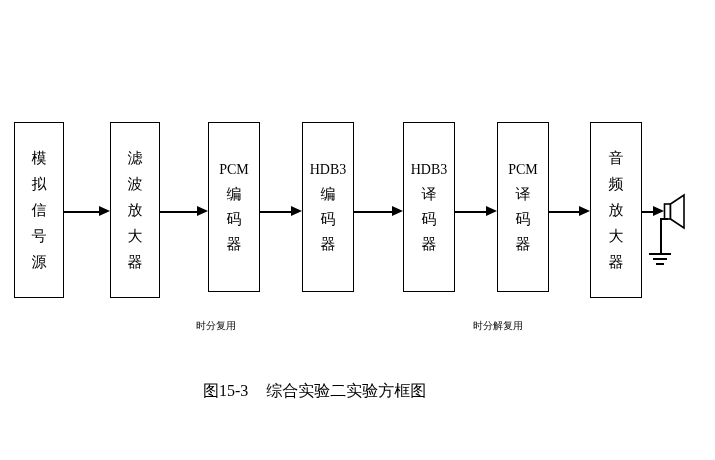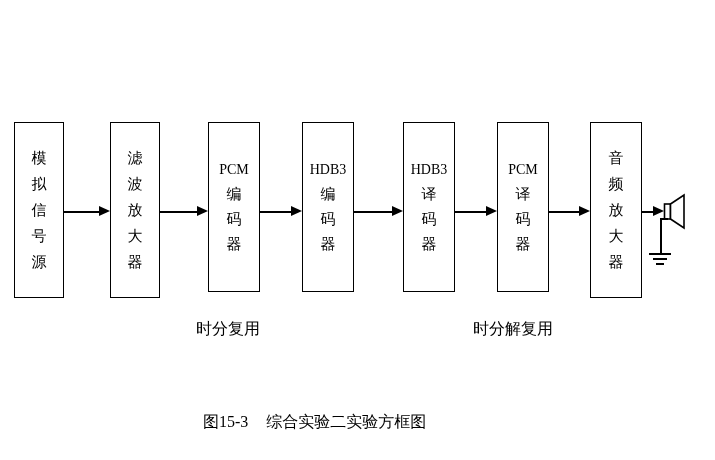--- a/index.html
+++ b/index.html
@@ -70,21 +70,21 @@
   }
   .gnd-bar {
     position: absolute;
     height: 1.5px;
     background: #000000;
   }
 
   .note {
     position: absolute;
     font-family: "DejaVu Sans", "Liberation Sans", sans-serif;
-    font-size: 16px;
+    font-size: 10px;
     color: #000000;
     white-space: nowrap;
   }
   .caption {
     position: absolute;
     font-family: "DejaVu Sans", "Liberation Sans", sans-serif;
     font-size: 16px;
     color: #000000;
     white-space: nowrap;
   }
@@ -180,17 +180,17 @@
   <div class="gnd-stem" style="left:660px; top:218px; height:36px;"></div>
   <div class="gnd-bar" style="left:649px; top:253px; width:22px;"></div>
   <div class="gnd-bar" style="left:653px; top:258px; width:14px;"></div>
   <div class="gnd-bar" style="left:656px; top:263px; width:8px;"></div>
   <div class="gnd-bar" style="left:660px; top:218px; width:8px;"></div>
 
   <div class="note" style="left:196px; top:319px;">时分复用</div>
 
   <div class="note" style="left:473px; top:319px;">时分解复用</div>
 
-  <div class="caption" style="left:203px; top:412px;">
+  <div class="caption" style="left:203px; top:381px;">
     <span class="fig-id">图15-3</span><span style="display:inline-block; width:18px;"></span><span>综合实验二实验方框图</span>
   </div>
 
 </div>
 
 </body></html>

